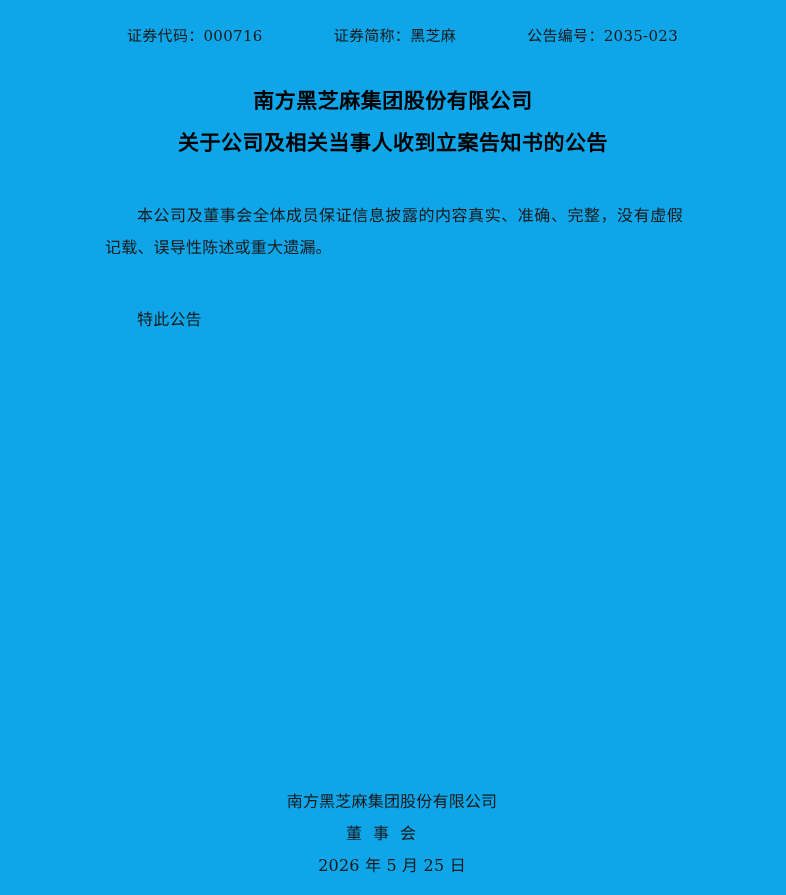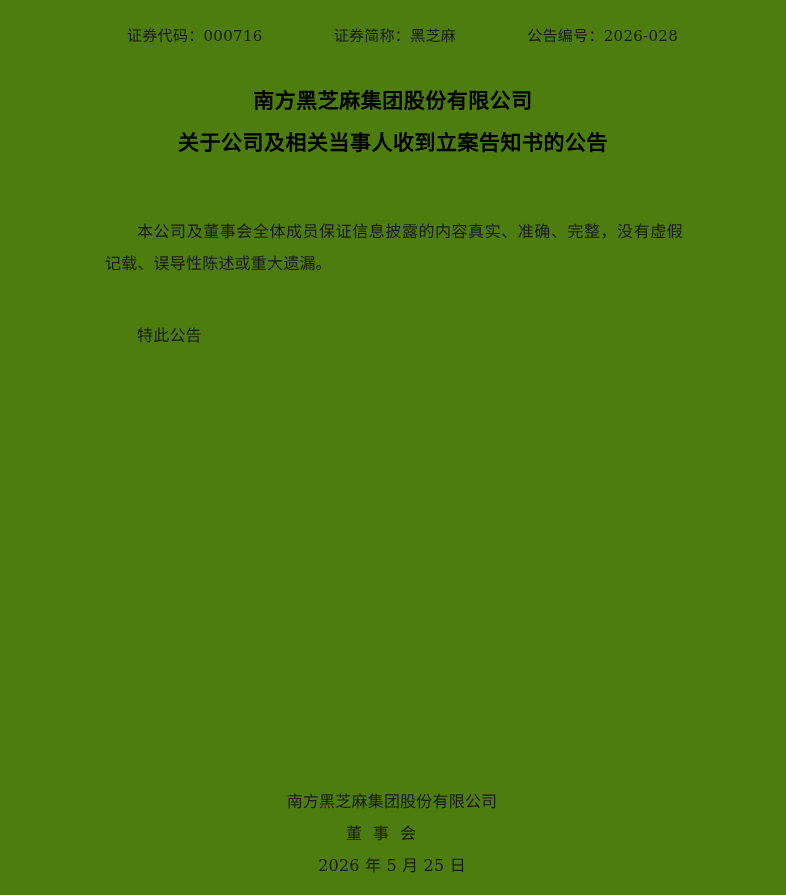--- a/index.html
+++ b/index.html
@@ -14,21 +14,21 @@
     font-family: "DejaVu Serif", "Liberation Serif", serif;
     color: #1a1a1a;
     -webkit-font-smoothing: antialiased;
     overflow: hidden;
   }
 
   .page {
     position: relative;
     width: 786px;
     height: 895px;
-    background: #4d7c0f;
+    background: #0ea5e9;
     box-sizing: border-box;
   }
 
   
   .doc-header {
     position: absolute;
     left: 105px;
     top: 24px;
     width: 577px;
     display: flex;
@@ -60,21 +60,21 @@
     font-weight: bold;
     line-height: 42px;
     letter-spacing: 0.5px;
     color: #000000;
   }
 
   
   .body-block {
     position: absolute;
     left: 105px;
-    top: 216px;
+    top: 200px;
     width: 578px;
   }
   .para {
     font-size: 16px;
     line-height: 32px;
     text-align: justify;
     text-justify: inter-ideograph;
     text-indent: 2em;
     margin: 0;
     letter-spacing: 0.2px;
@@ -116,21 +116,21 @@
 <div class="page">
 
   <div class="doc-header">
     <span class="hdr-item hdr-code">
       <span class="hdr-label">证券代码：</span><span class="hdr-value">000716</span>
     </span>
     <span class="hdr-item hdr-abbr">
       <span class="hdr-label">证券简称：</span><span class="hdr-value">黑芝麻</span>
     </span>
     <span class="hdr-item hdr-num">
-      <span class="hdr-label">公告编号：</span><span class="hdr-value">2026-028</span>
+      <span class="hdr-label">公告编号：</span><span class="hdr-value">2035-023</span>
     </span>
   </div>
 
   <div class="title-block">
     <div class="title-line">南方黑芝麻集团股份有限公司</div>
     <div class="title-line">关于公司及相关当事人收到立案告知书的公告</div>
   </div>
 
   <div class="body-block">
     <p class="para gap-after">本公司及董事会全体成员保证信息披露的内容真实、准确、完整，没有虚假记载、误导性陈述或重大遗漏。</p>

